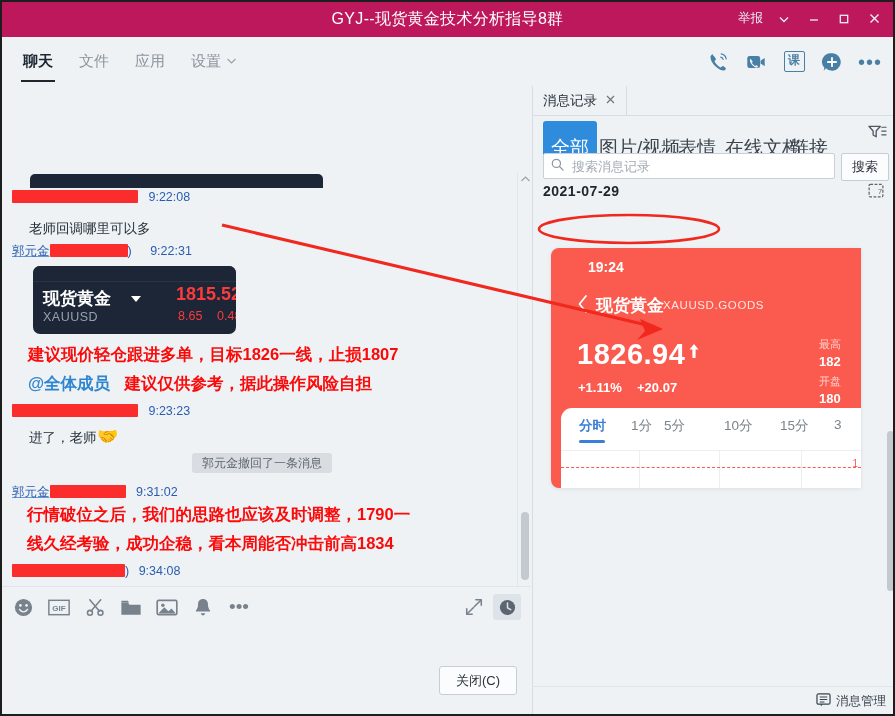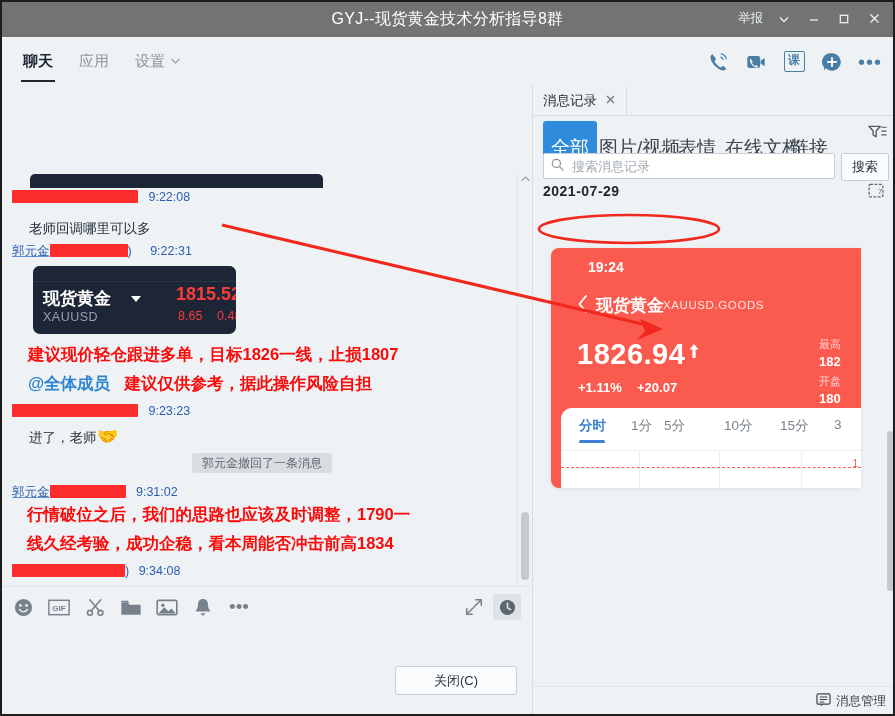--- a/index.html
+++ b/index.html
@@ -7,21 +7,21 @@
     width:895px;height:716px;overflow:hidden;
     font-family:"Liberation Sans","DejaVu Sans",sans-serif;
     background:#eef2f5;
     -webkit-font-smoothing:antialiased;
   }
   #app{position:relative;width:895px;height:716px;overflow:hidden;background:#eef2f5;}
 
   
   .titlebar{
     position:absolute;left:0;top:0;width:895px;height:37px;
-    background:#737373;color:#fff;
+    background:#be185d;color:#fff;
   }
   .titlebar .title{
     position:absolute;left:0;top:0;width:895px;height:37px;
     line-height:37px;text-align:center;font-size:16px;color:#ffffff;
     letter-spacing:.3px;
   }
   .tb-right{position:absolute;right:6px;top:0;height:37px;display:flex;align-items:center;gap:0px;}
   .tb-btn{width:30px;height:30px;display:flex;align-items:center;justify-content:center;
     color:#eef4f8;font-size:13px;cursor:default;}
   .tb-report{width:auto;padding:0 6px;font-size:12.5px;color:#e8f0f6;}
@@ -106,21 +106,21 @@
     border-top:1px solid #dfe5ea;
   }
   .comp-icons{position:absolute;left:10px;top:5px;height:30px;display:flex;align-items:center;gap:10px;}
   .cicon{width:26px;height:26px;display:flex;align-items:center;justify-content:center;color:#78828d;}
   .cicon svg{display:block;}
   .comp-right{position:absolute;right:10px;top:5px;height:30px;display:flex;align-items:center;gap:6px;}
   .hist-btn{width:28px;height:26px;background:#dde3e8;border-radius:3px;display:flex;align-items:center;justify-content:center;color:#5d6670;}
   .input-area{position:absolute;left:0;top:40px;width:531px;height:42px;}
   .btnrow{position:absolute;right:14px;bottom:22px;display:flex;align-items:center;gap:10px;}
   .btn-close{
-    height:27px;min-width:72px;padding:0 24px;border:1px solid #c6cdd4;border-radius:3px;
+    height:27px;min-width:72px;padding:0 2px;border:1px solid #c6cdd4;border-radius:3px;
     background:#fbfcfd;color:#2a323b;font-size:13px;display:flex;align-items:center;justify-content:center;
   }
   .btn-send{
     height:29px;background:#3f7eb0;color:#fff;font-size:13px;border-radius:3px;
     display:flex;align-items:center;
   }
   .btn-send .lbl{padding:0 16px;}
   .btn-send .sep{width:1px;height:18px;background:#74a2c6;}
   .btn-send .car{padding:0 9px;font-size:10px;}
 
@@ -228,20 +228,23 @@
       </div>
     </div>
   </div>
 
   <div class="menubar">
     <div class="menu-tabs">
       <div class="menu-tab active">
           <span>聊天</span>
         </div>
       <div class="menu-tab">
+          <span>文件</span>
+        </div>
+      <div class="menu-tab">
           <span>应用</span>
         </div>
       <div class="menu-tab">
         <span>设置</span>
         <span class="menu-caret">
           <svg width="11" height="8" viewBox="0 0 11 8">
               <path d="M1.5 2 L5.5 6 L9.5 2" fill="none" stroke="#9aa2ab" stroke-width="1.2"></path>
             </svg>
         </span>
       </div>

